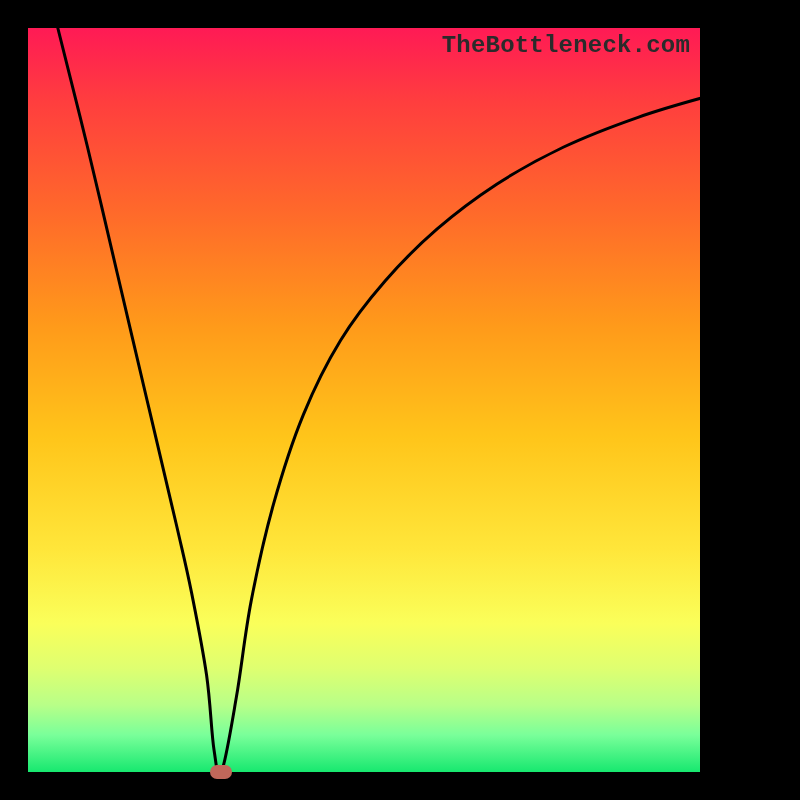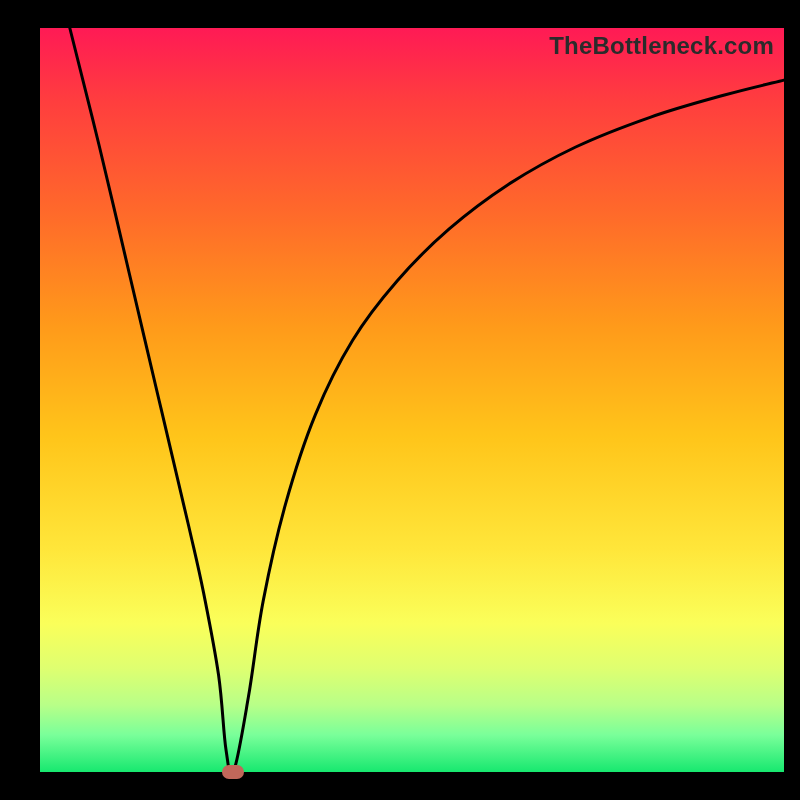--- a/index.html
+++ b/index.html
@@ -12,37 +12,38 @@
     overflow: hidden;
   }
   .frame {
     position: relative;
     width: 800px;
     height: 800px;
     background: #000;
   }
   .plot-area {
     position: absolute;
-    left: 40px;
+    left: 28px;
     top: 28px;
-    width: 744px;
+    width: 672px;
     height: 744px;
     background: linear-gradient(to bottom,
       #ff1a55 0%,
       #ff3e3e 10%,
       #ff6a2a 25%,
       #ff9a1a 40%,
       #ffc51a 55%,
       #ffe63a 70%,
       #faff5a 80%,
       #dfff70 86%,
       #b8ff88 91%,
       #7aff9a 95%,
       #17e86f 100%
     );
+    font-family: Liberation Mono, monospace;
   }
   .watermark {
     position: absolute;
     top: 4px;
     right: 10px;
     color: #2b2b2b;
     font-size: 24px;
     font-weight: 600;
     letter-spacing: 0.2px;
     user-select: none;

